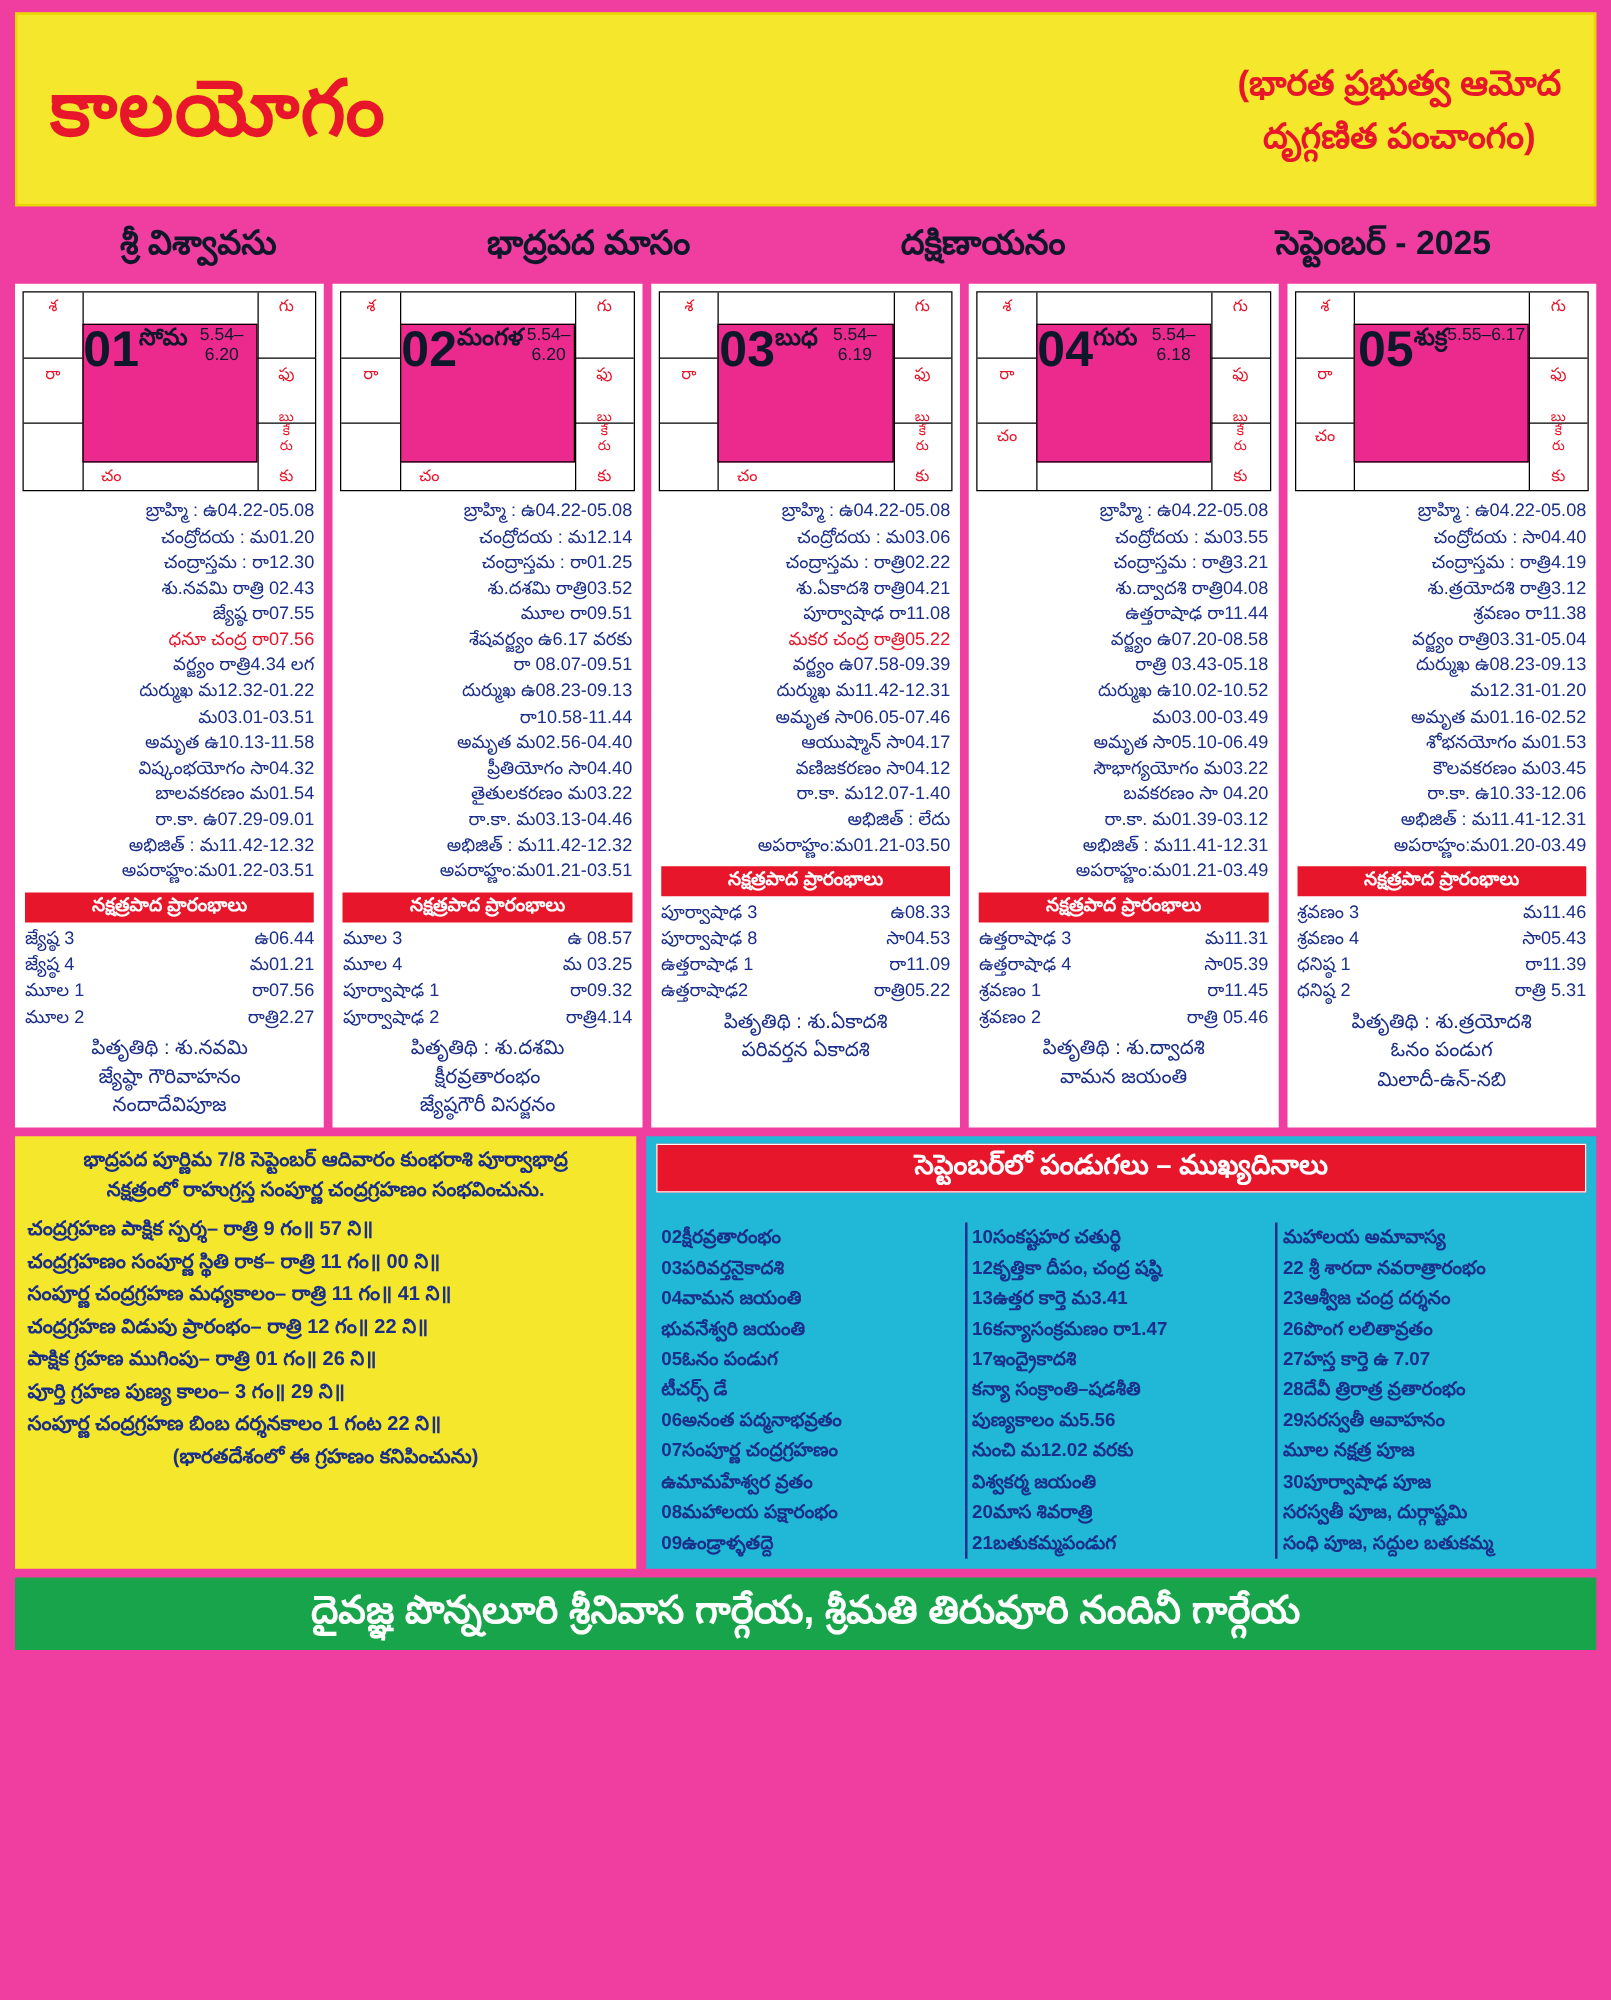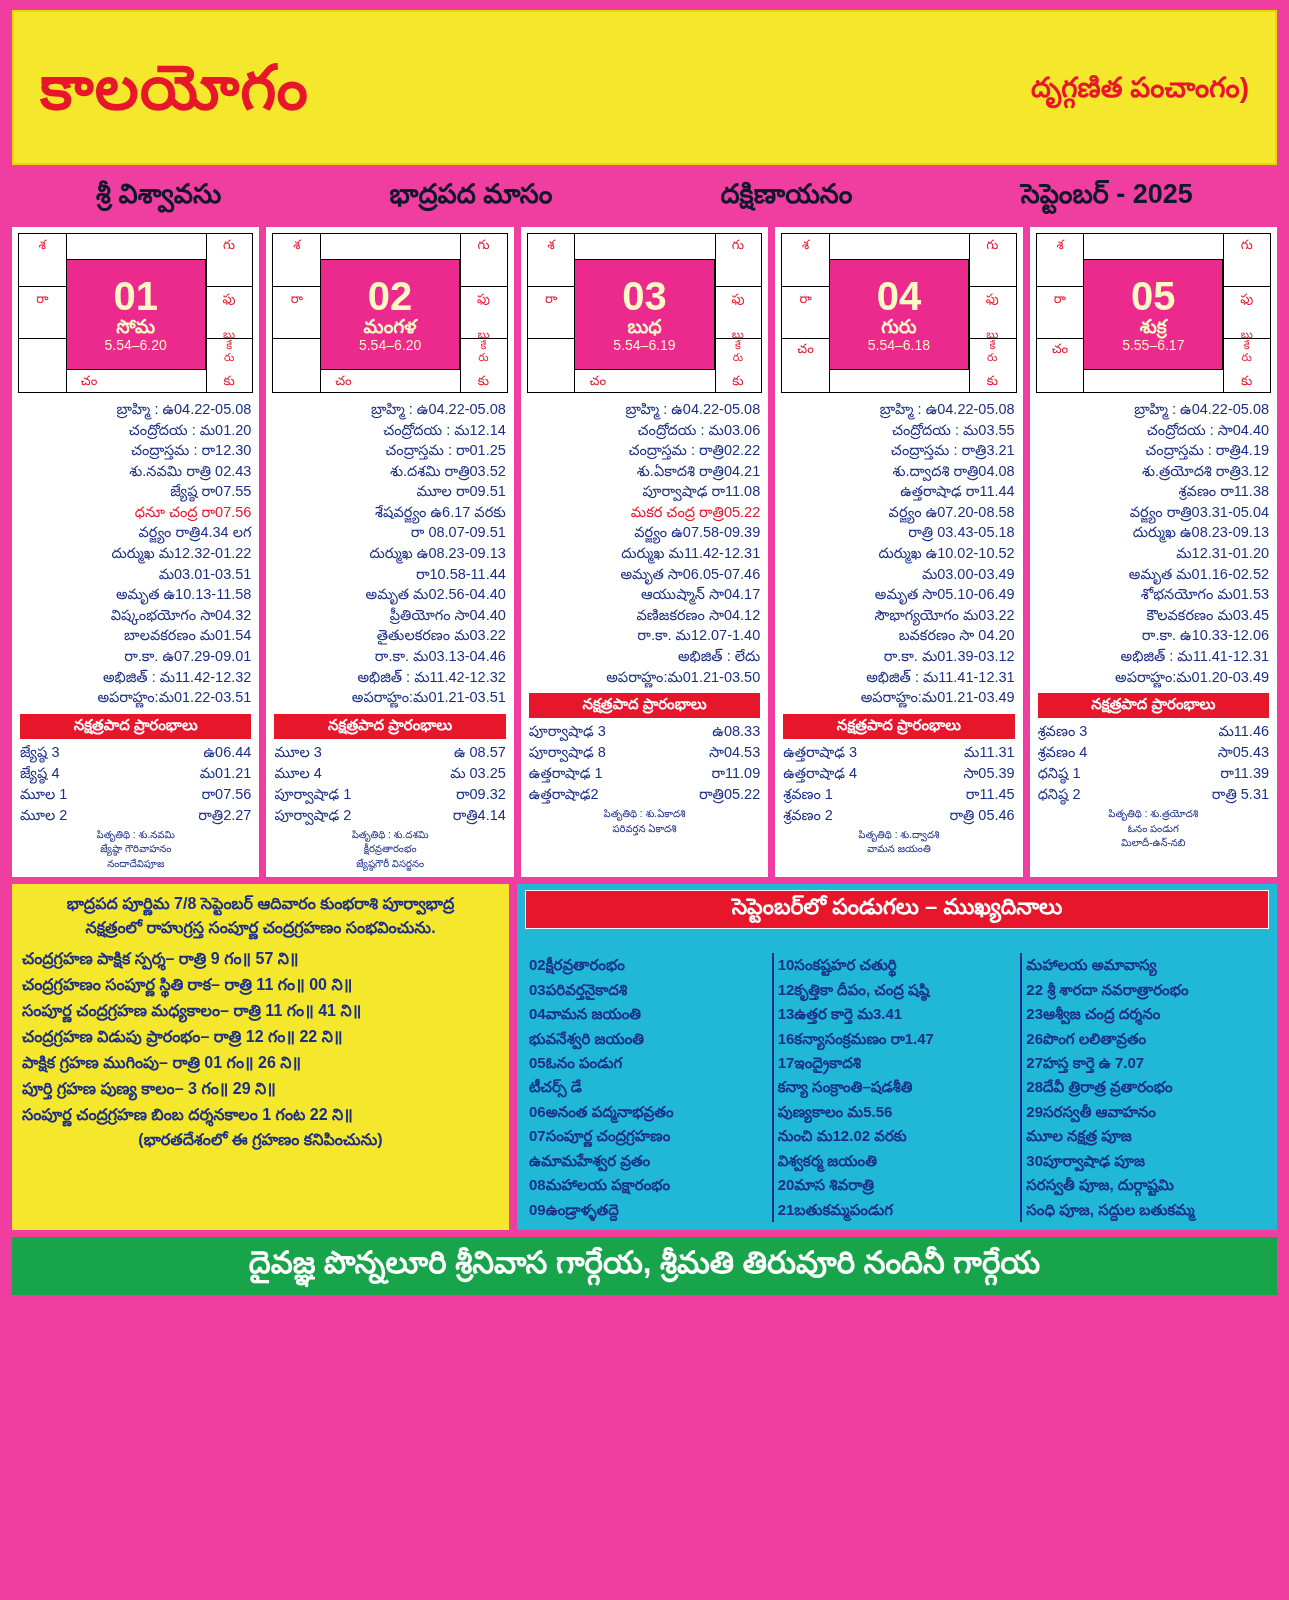--- a/index.html
+++ b/index.html
@@ -77,22 +77,22 @@
   .n-sa{left:0;top:3px;}
   .n-gu{left:80%;top:3px;}
   .n-ra{left:0;top:36%;}
   .n-pha{left:80%;top:36%;}
   .n-cham{left:0;top:68%;}
   .n-bu{left:80%;top:60%;line-height:1.05;font-size:11px;}
   .n-ku{left:80%;top:88%;}
   .n-chbot{left:20%;top:88%;}
   .datebox{
     position:absolute;left:20%;width:60%;top:16%;height:70%;
-    background:#ec2a8e;color:#fef9c3;text-align:center;
-    display:flex;flex-direction:column;justify-content:center;
+    background:#ec2a8e;color:#0f172a;text-align:center;
+    display:flex;flex-direction:row;justify-content:center;
     border:1px solid #000;box-sizing:border-box;
   }
   .datenum{font-size:40px;font-weight:bold;line-height:1;}
   .dayname{font-size:19px;font-weight:bold;line-height:1.1;margin-top:1px;}
   .daytime{font-size:14px;line-height:1.1;}
   
   .details{
     padding:6px 8px 2px 8px;
     font-size:14.5px;
     color:#1b2f8a;
@@ -101,21 +101,21 @@
   }
   .details div{white-space:nowrap;}
   .red{color:#e8162b;}
   .ribbon{
     background:#e8162b;color:#fff;font-size:15px;font-weight:bold;
     text-align:center;margin:4px 8px 3px 8px;padding:2px 0;
   }
   .nrows{padding:0 8px;font-size:14.5px;color:#1b2f8a;line-height:1.45;}
   .nrow{display:flex;justify-content:space-between;}
   .footnotes{
-    padding:2px 8px 6px 8px;font-size:10px;color:#1b2f8a;
+    padding:2px 8px 6px 8px;font-size:16px;color:#1b2f8a;
     line-height:1.45;text-align:center;
   }
   
   .bottom{display:flex;gap:8px;margin-top:7px;}
   .leftpanel{
     background:#f5e72b;width:497px;box-sizing:border-box;padding:8px 10px;
   }
   .lp-top{
     color:#1b2f8a;font-size:16px;line-height:1.5;text-align:center;font-weight:bold;
   }
@@ -149,20 +149,21 @@
   }
 </style>
 </head>
 <body>
 
 <div class="page">
 
   <div class="header">
     <div class="brand">కాలయోగం</div>
     <div class="brand-sub">
+      <div>(భారత ప్రభుత్వ ఆమోద</div>
       <div>దృగ్గణిత పంచాంగం)</div>
     </div>
   </div>
 
   <div class="subband">
     <div>శ్రీ విశ్వావసు</div>
     <div>భాద్రపద మాసం</div>
     <div>దక్షిణాయనం</div>
     <div>సెప్టెంబర్ - 2025</div>
   </div>

